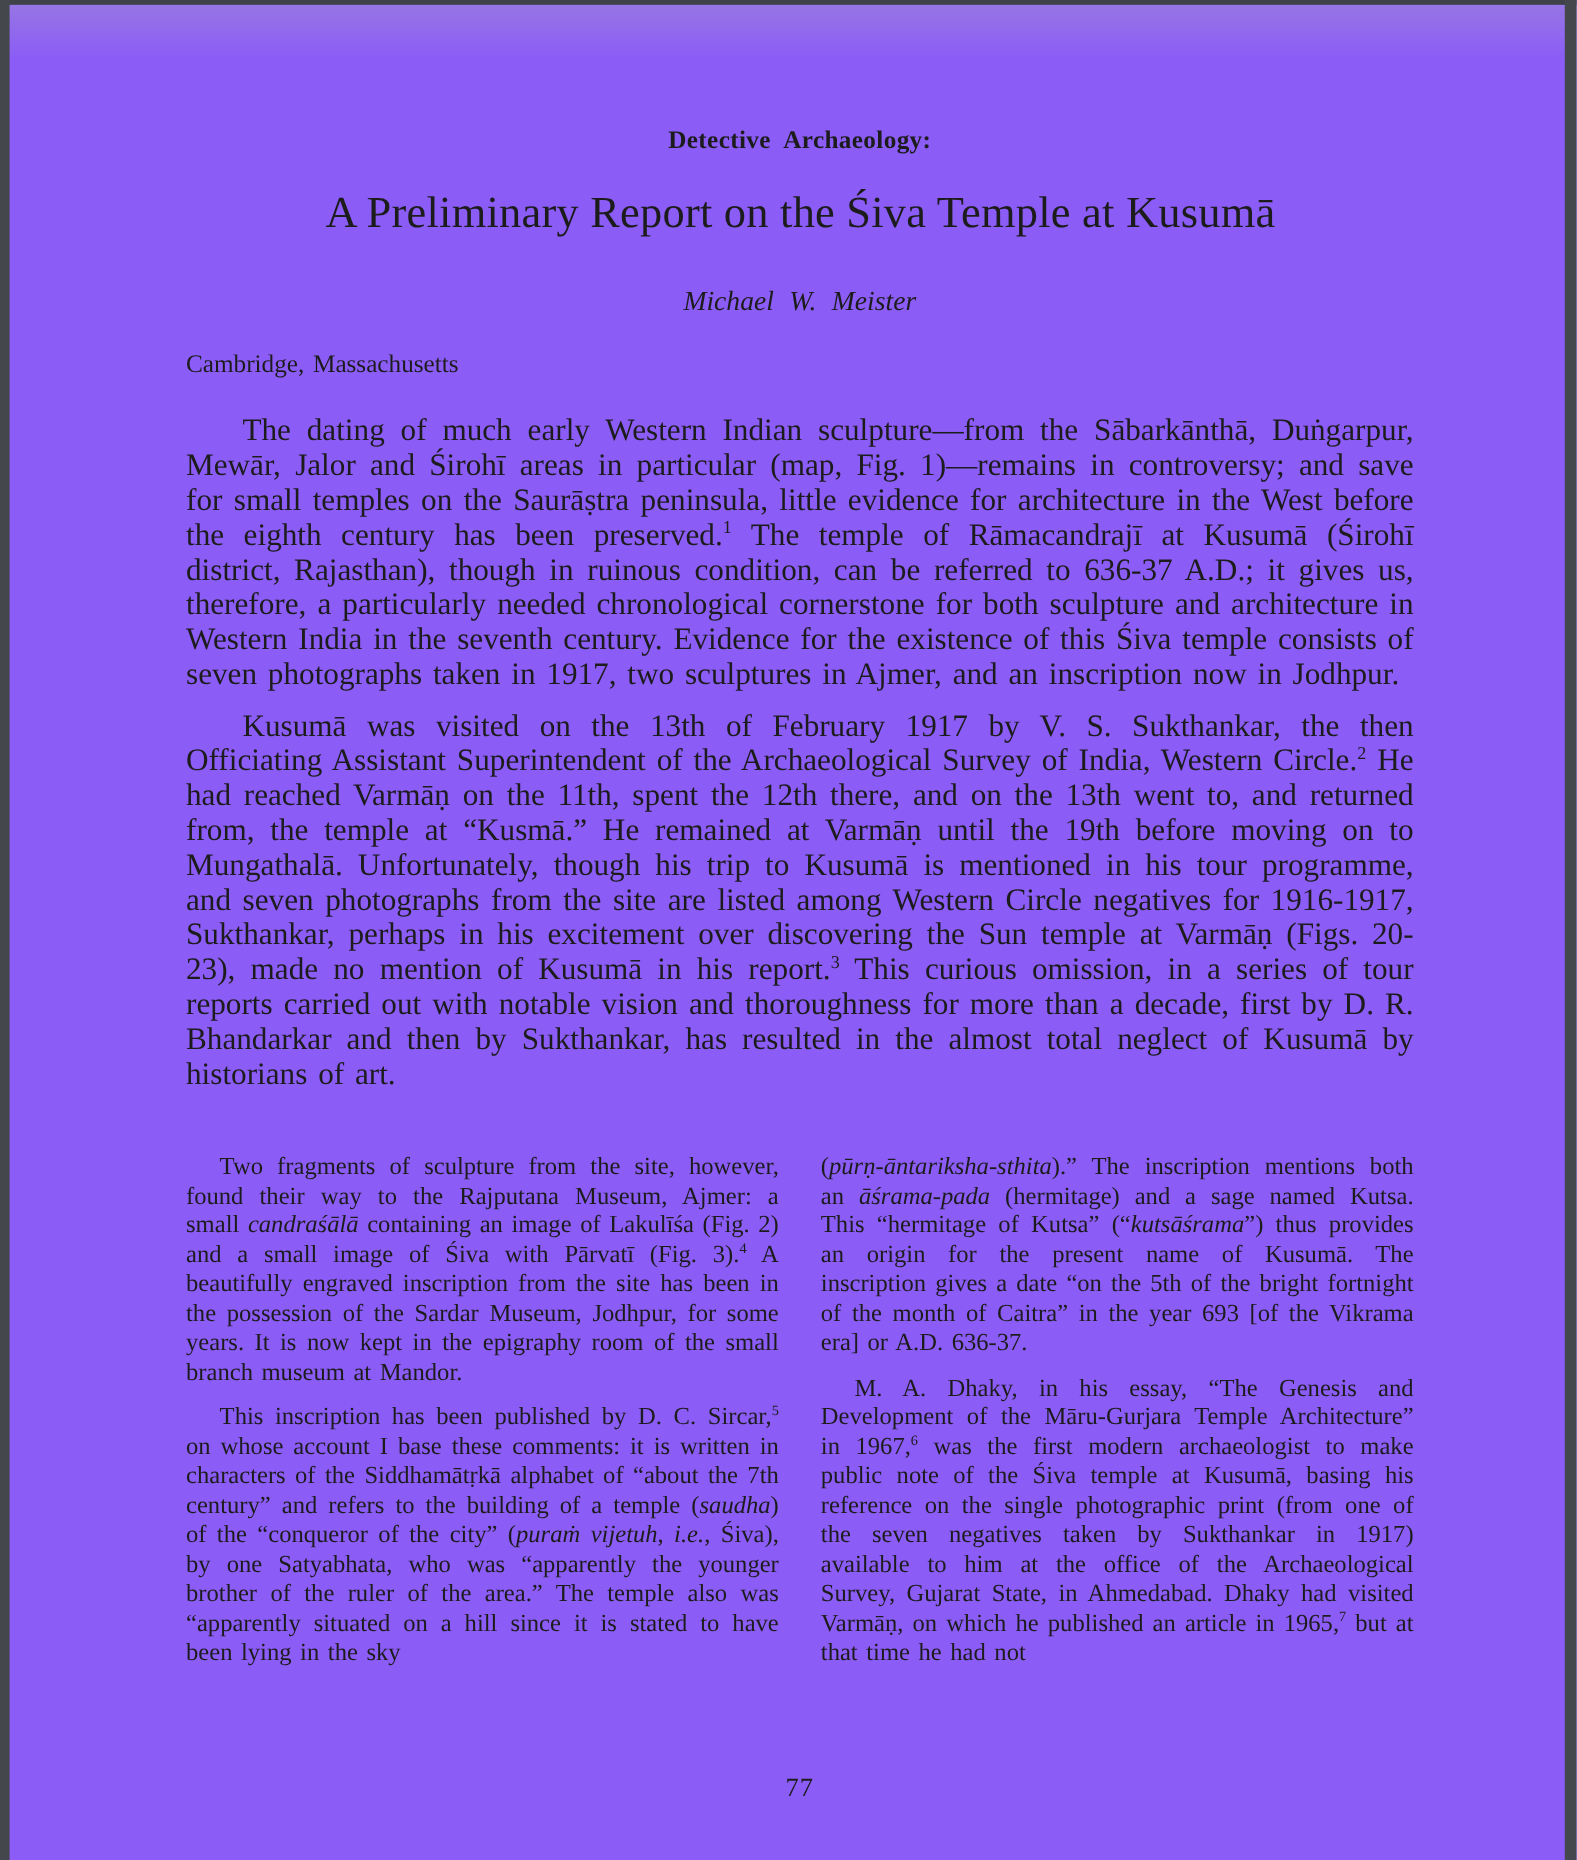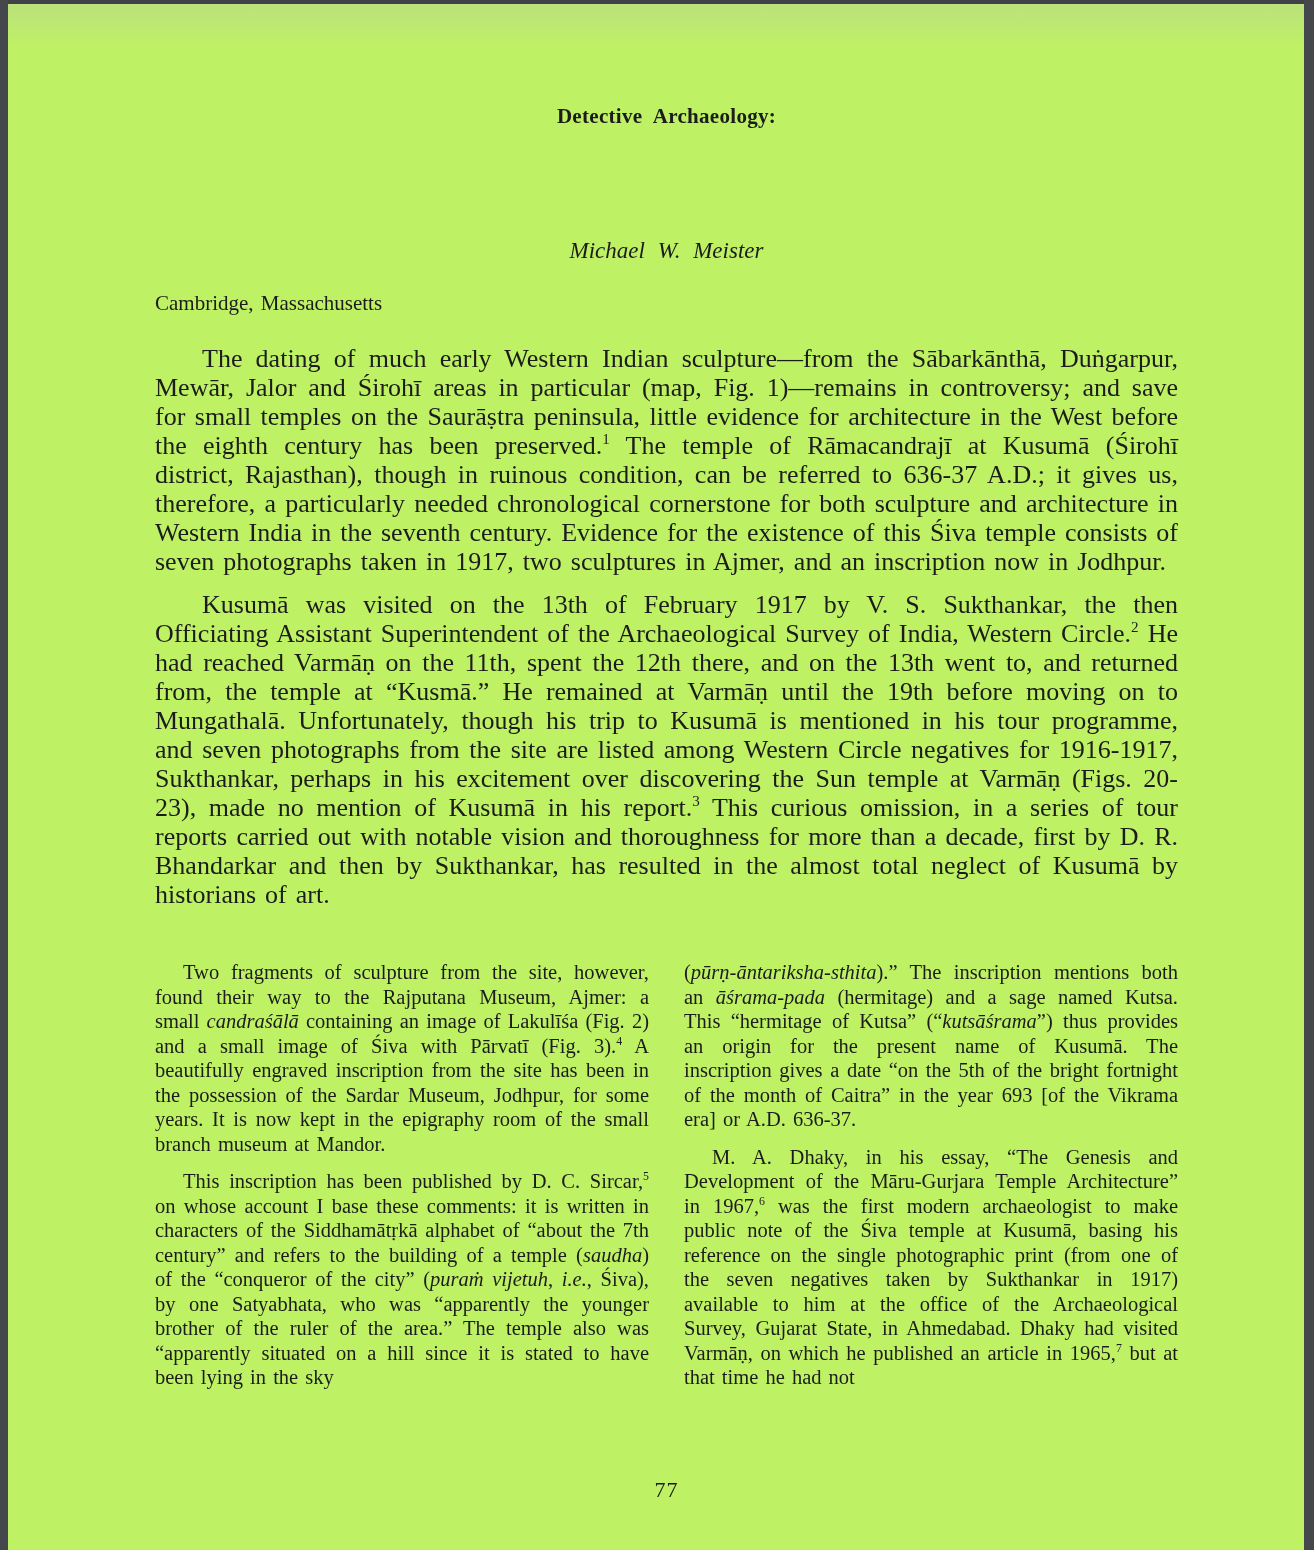--- a/index.html
+++ b/index.html
@@ -4,21 +4,21 @@
 <style>
   html, body {
     margin: 0;
     padding: 0;
     background: #ffffff;
   }
   .page {
     position: relative;
     width: 1314px;
     height: 1550px;
-    background: #bef264;
+    background: #8b5cf6;
     overflow: hidden;
     font-family: "Liberation Serif", serif;
     color: #1c1c1c;
   }
   
   .edge-top {
     position: absolute; top: 0; left: 0; width: 100%; height: 4px;
     background: #3f4246; z-index: 5;
   }
   .edge-left {
@@ -103,20 +103,21 @@
 </head>
 <body>
 
 <div class="page">
   <div class="edge-top"></div>
   <div class="edge-left"></div>
   <div class="edge-right"></div>
   <div class="top-shade"></div>
 
   <div class="kicker">Detective Archaeology:</div>
+  <h1 class="title">A Preliminary Report on the Śiva Temple at Kusumā</h1>
   <div class="author">Michael W. Meister</div>
   <div class="location">Cambridge, Massachusetts</div>
 
   <section class="lead">
     <p><span>The dating of much early Western Indian sculpture—from the Sābarkānthā, Duṅgarpur, Mewār, Jalor and Śirohī areas in particular (map, Fig. 1)—remains in controversy; and save for small temples on the Saurāṣtra peninsula, little evidence for architecture in the West before the eighth century has been preserved.</span><sup>1</sup><span> The temple of Rāmacandrajī at Kusumā (Śirohī district, Rajasthan), though in ruinous condition, can be referred to 636-37 A.D.; it gives us, therefore, a particularly needed chronological cornerstone for both sculpture and architecture in Western India in the seventh century. Evidence for the existence of this Śiva temple consists of seven photographs taken in 1917, two sculptures in Ajmer, and an inscription now in Jodhpur.</span></p>
     <p><span>Kusumā was visited on the 13th of February 1917 by V. S. Sukthankar, the then Officiating Assistant Superintendent of the Archaeological Survey of India, Western Circle.</span><sup>2</sup><span> He had reached Varmāṇ on the 11th, spent the 12th there, and on the 13th went to, and returned from, the temple at “Kusmā.” He remained at Varmāṇ until the 19th before moving on to Mungathalā. Unfortunately, though his trip to Kusumā is mentioned in his tour programme, and seven photographs from the site are listed among Western Circle negatives for 1916-1917, Sukthankar, perhaps in his excitement over discovering the Sun temple at Varmāṇ (Figs. 20-23), made no mention of Kusumā in his report.</span><sup>3</sup><span> This curious omission, in a series of tour reports carried out with notable vision and thoroughness for more than a decade, first by D. R. Bhandarkar and then by Sukthankar, has resulted in the almost total neglect of Kusumā by historians of art.</span></p>
   </section>
 
   <section class="cols">
     <div class="col">

